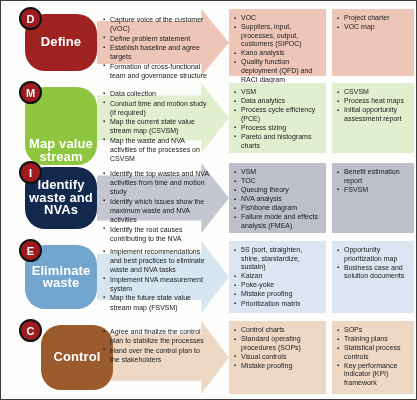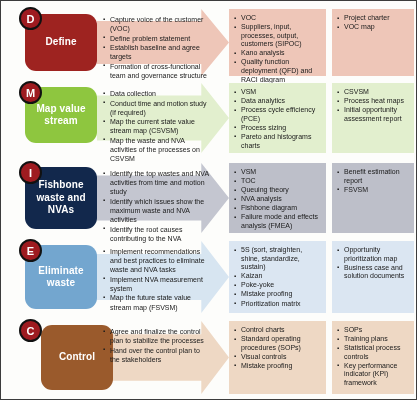--- a/index.html
+++ b/index.html
@@ -17,28 +17,28 @@
     background: #fdfdfb;
     border: 1px solid #3c3c3c;
     box-sizing: border-box;
     overflow: hidden;
   }
   
   .pill {
     position: absolute;
     left: 24px;
     width: 72px;
-    border-radius: 11px;
+    border-radius: 20px;
     display: flex;
     align-items: center;
     justify-content: center;
     text-align: center;
     color: #ffffff;
     font-weight: bold;
-    font-size: 10px;
+    font-size: 13px;
     line-height: 12.5px;
     box-sizing: border-box;
     padding: 2px 3px;
     letter-spacing: .1px;
   }
   .badge {
     position: absolute;
     width: 23px;
     height: 23px;
     border-radius: 50%;
@@ -159,21 +159,21 @@
         <li>Pareto and histograms charts</li>
       </ul>
     </div>
     <div class="panel col4 tex" style="top: 82px; height: 70px; background: rgb(226, 239, 206);">
       <ul class="bl">
         <li>CSVSM</li>
         <li>Process heat maps</li>
         <li>Initial opportunity assessment report</li>
       </ul>
     </div>
-    <div class="pill" style="top: 86px; height: 56px; background: rgb(142, 198, 63);">
+    <div class="pill" style="top: 86px; height: 78px; background: rgb(142, 198, 63); align-items: flex-end;">
       <span>Map value stream</span>
     </div>
     <div class="badge" style="top: 80px; left: 18px; background: rgb(158, 27, 32);">
       <span>M</span>
     </div>
     <div class="arrow tex" style="top: 162px; height: 70px; background: rgb(196, 198, 208);"></div>
     <div class="arrow-text" style="top: 168px;">
       <ul class="bl">
         <li>Identify the top wastes and NVA activities from time and motion study</li>
         <li>Identify which issues show the maximum waste and NVA activities</li>
@@ -190,21 +190,21 @@
         <li>Failure mode and effects analysis (FMEA)</li>
       </ul>
     </div>
     <div class="panel col4 tex" style="top: 162px; height: 70px; background: rgb(189, 191, 201);">
       <ul class="bl">
         <li>Benefit estimation report</li>
         <li>FSVSM</li>
       </ul>
     </div>
     <div class="pill" style="top: 166px; height: 62px; background: rgb(18, 40, 76);">
-      <span>Fishbone waste and NVAs</span>
+      <span>Identify waste and NVAs</span>
     </div>
     <div class="badge" style="top: 160px; left: 18px; background: rgb(158, 27, 32);">
       <span>I</span>
     </div>
     <div class="arrow tex" style="top: 240px; height: 72px; background: rgb(215, 229, 241);"></div>
     <div class="arrow-text" style="top: 246px;">
       <ul class="bl">
         <li>Implement recommendations and best practices to eliminate waste and NVA tasks</li>
         <li>Implement NVA measurement system</li>
         <li>Map the future state value stream map (FSVSM)</li>

